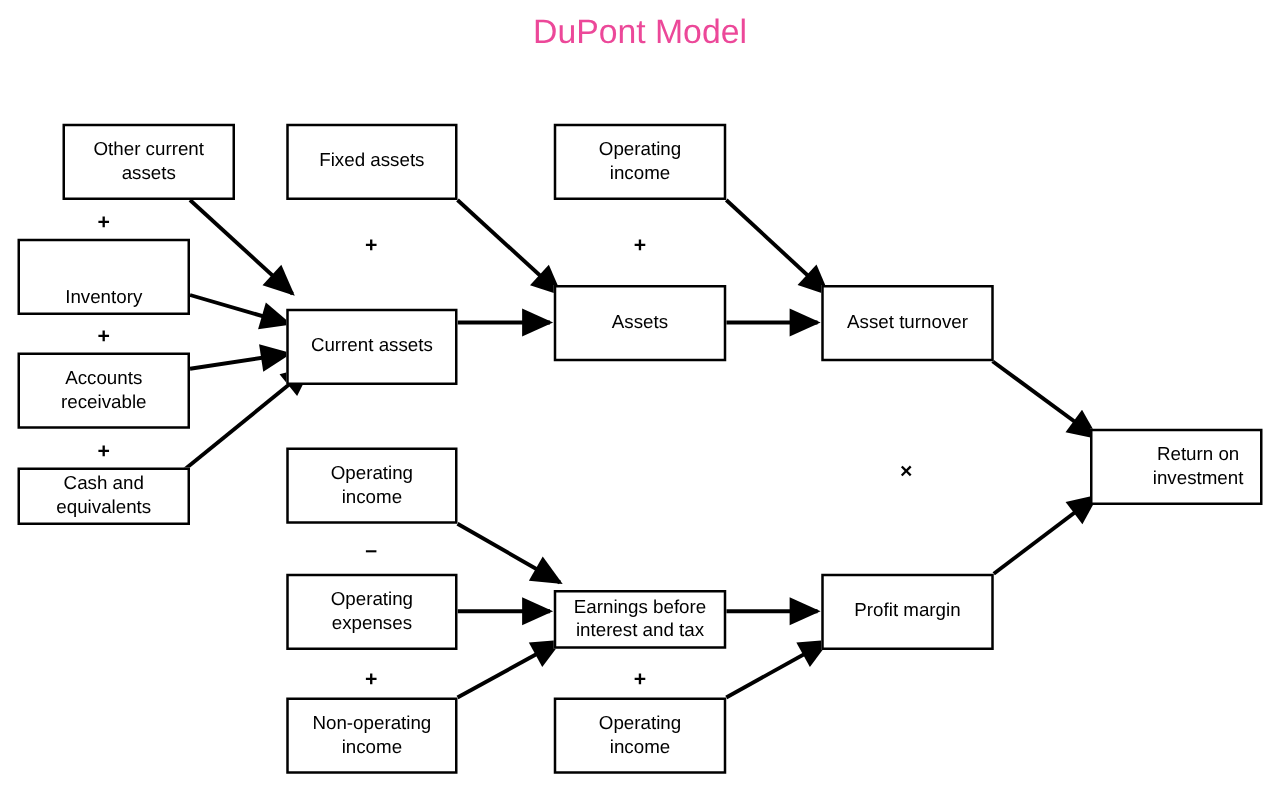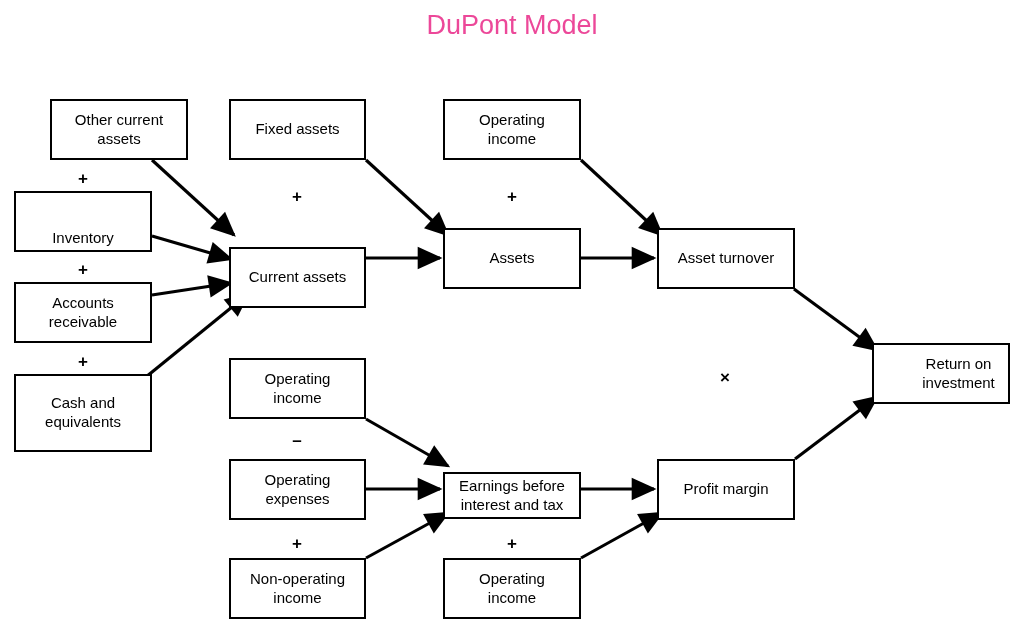--- a/index.html
+++ b/index.html
@@ -105,21 +105,21 @@
         <span>Other current
 assets</span>
       </div>
       <div class="node" style="left: 14px; top: 191px; width: 138px; height: 61px; align-items: flex-end;">
         <span>Inventory</span>
       </div>
       <div class="node" style="left: 14px; top: 282px; width: 138px; height: 61px;">
         <span>Accounts
 receivable</span>
       </div>
-      <div class="node" style="left: 14px; top: 374px; width: 138px; height: 78px;">
+      <div class="node" style="left: 14px; top: 374px; width: 138px; height: 46px;">
         <span>Cash and
 equivalents</span>
       </div>
       <div class="node" style="left: 229px; top: 99px; width: 137px; height: 61px;">
         <span>Fixed assets</span>
       </div>
       <div class="node" style="left: 229px; top: 228px; width: 137px; height: 61px; margin-top: 19px;">
         <span>Current assets</span>
       </div>
       <div class="node" style="left: 443px; top: 99px; width: 138px; height: 61px;">

